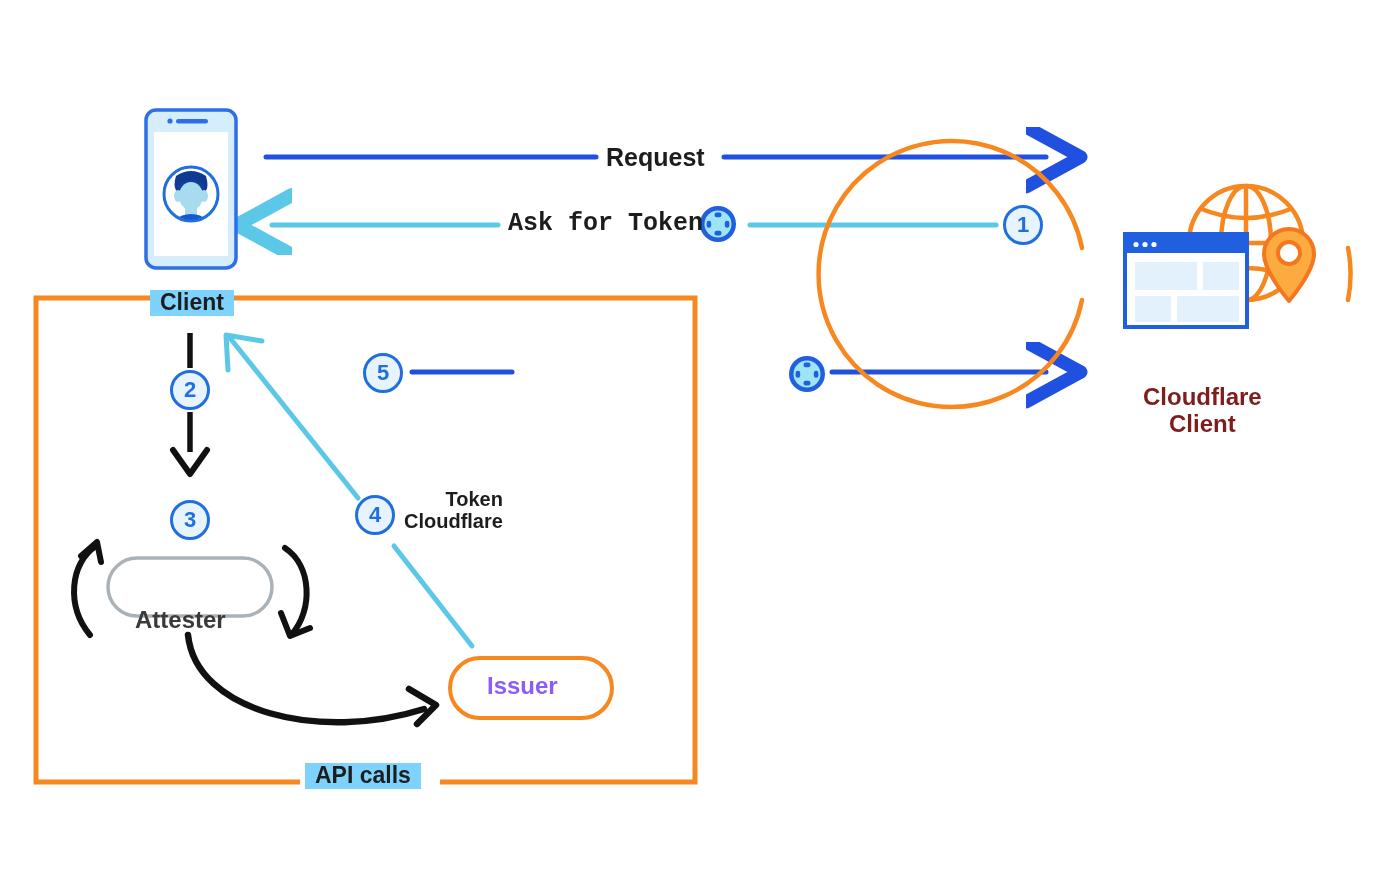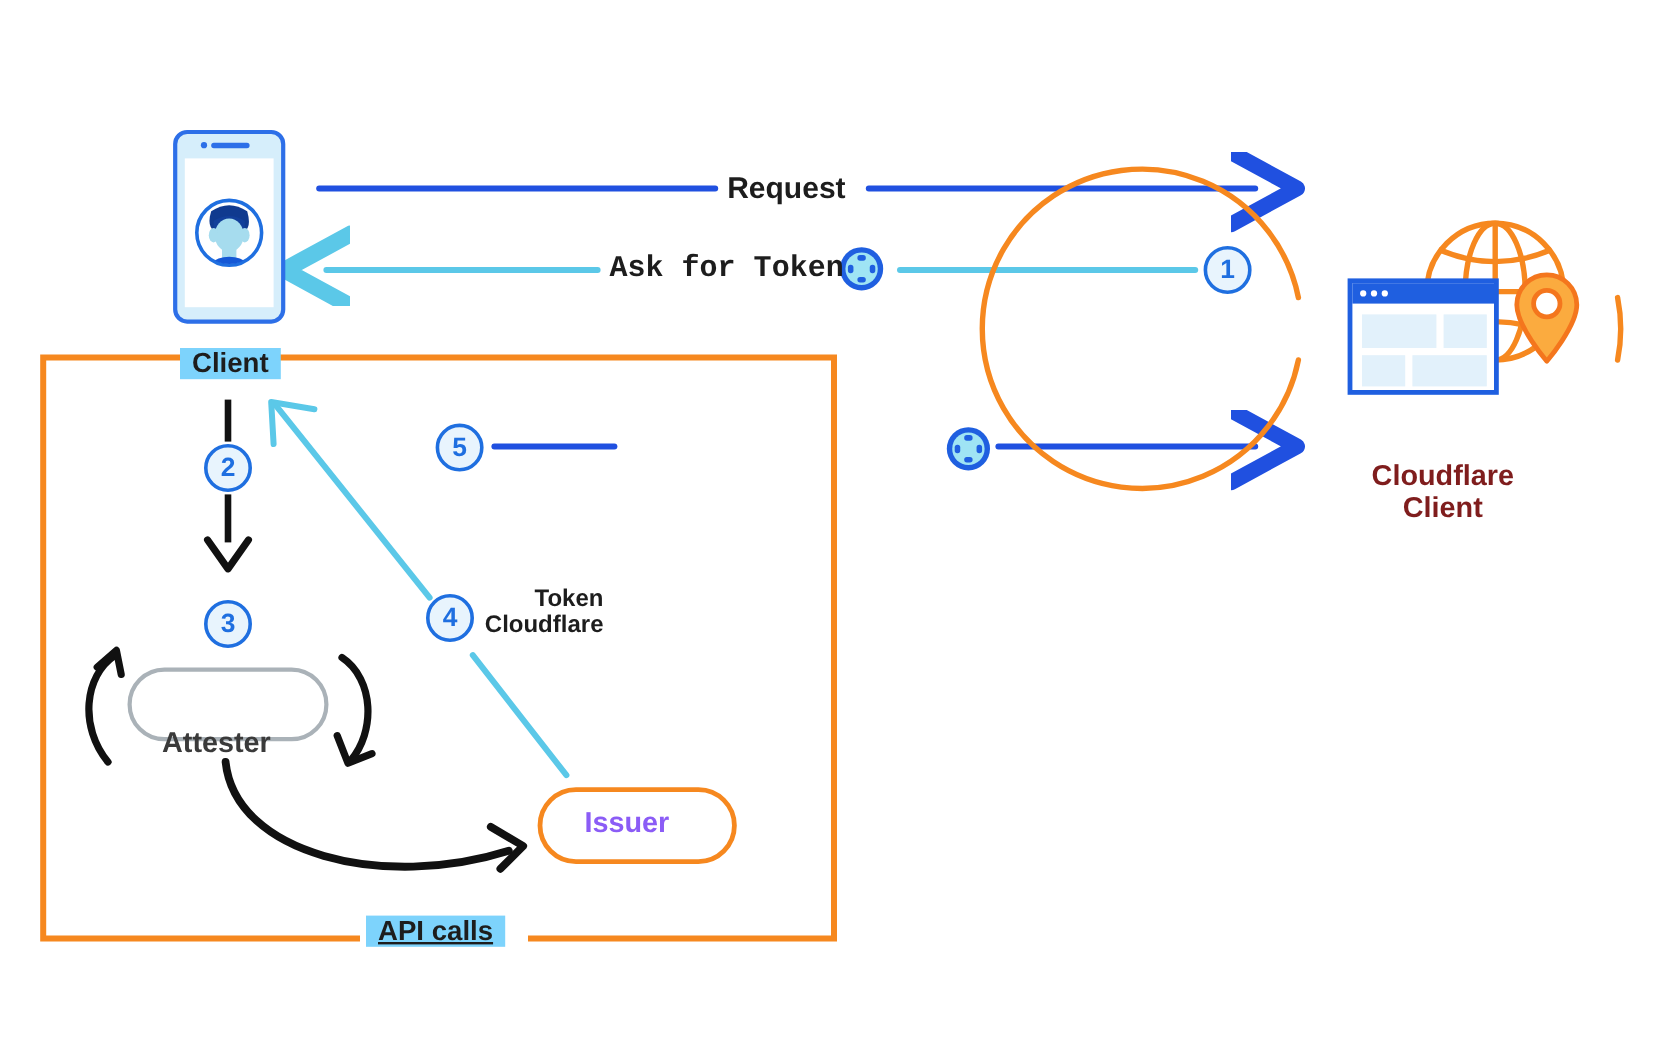--- a/index.html
+++ b/index.html
@@ -36,21 +36,21 @@
     text-align: right;
   }
   .lbl.boxed {
     background: #7dd3fc;
     padding: 0 10px;
   }
   .lbl-request      { left: 606px; top: 143px; font-size: 25px; }
   .lbl-ask          { left: 508px; top: 210px; font-size: 25px; font-family: Liberation Mono, monospace; }
   .lbl-reqtoken     { left: 520px; top: 358px; font-size: 25px; }
   .lbl-client       { left: 150px; top: 290px; font-size: 23px; }
-  .lbl-apicalls     { left: 305px; top: 763px; font-size: 23px; text-decoration: underline; }
+  .lbl-apicalls     { left: 305px; top: 763px; font-size: 23px; }
   .lbl-tokengen     { left: 404px; top: 488px; font-size: 20px; }
   .lbl-cforigin     { left: 1143px; top: 384px; font-size: 24px; color: #7f1d1d; text-align: center; }
   .lbl-attester     { left: 135px; top: 572px; font-size: 24px; color: #3a3a3a; margin-top: 35px; }
   .lbl-issuer       { left: 487px; top: 673px; font-size: 24px; color: #8b5cf6; }
   .num {
     position: absolute;
     width: 40px;
     height: 40px;
     border-radius: 50%;
     border: 3px solid #1f6fe0;

